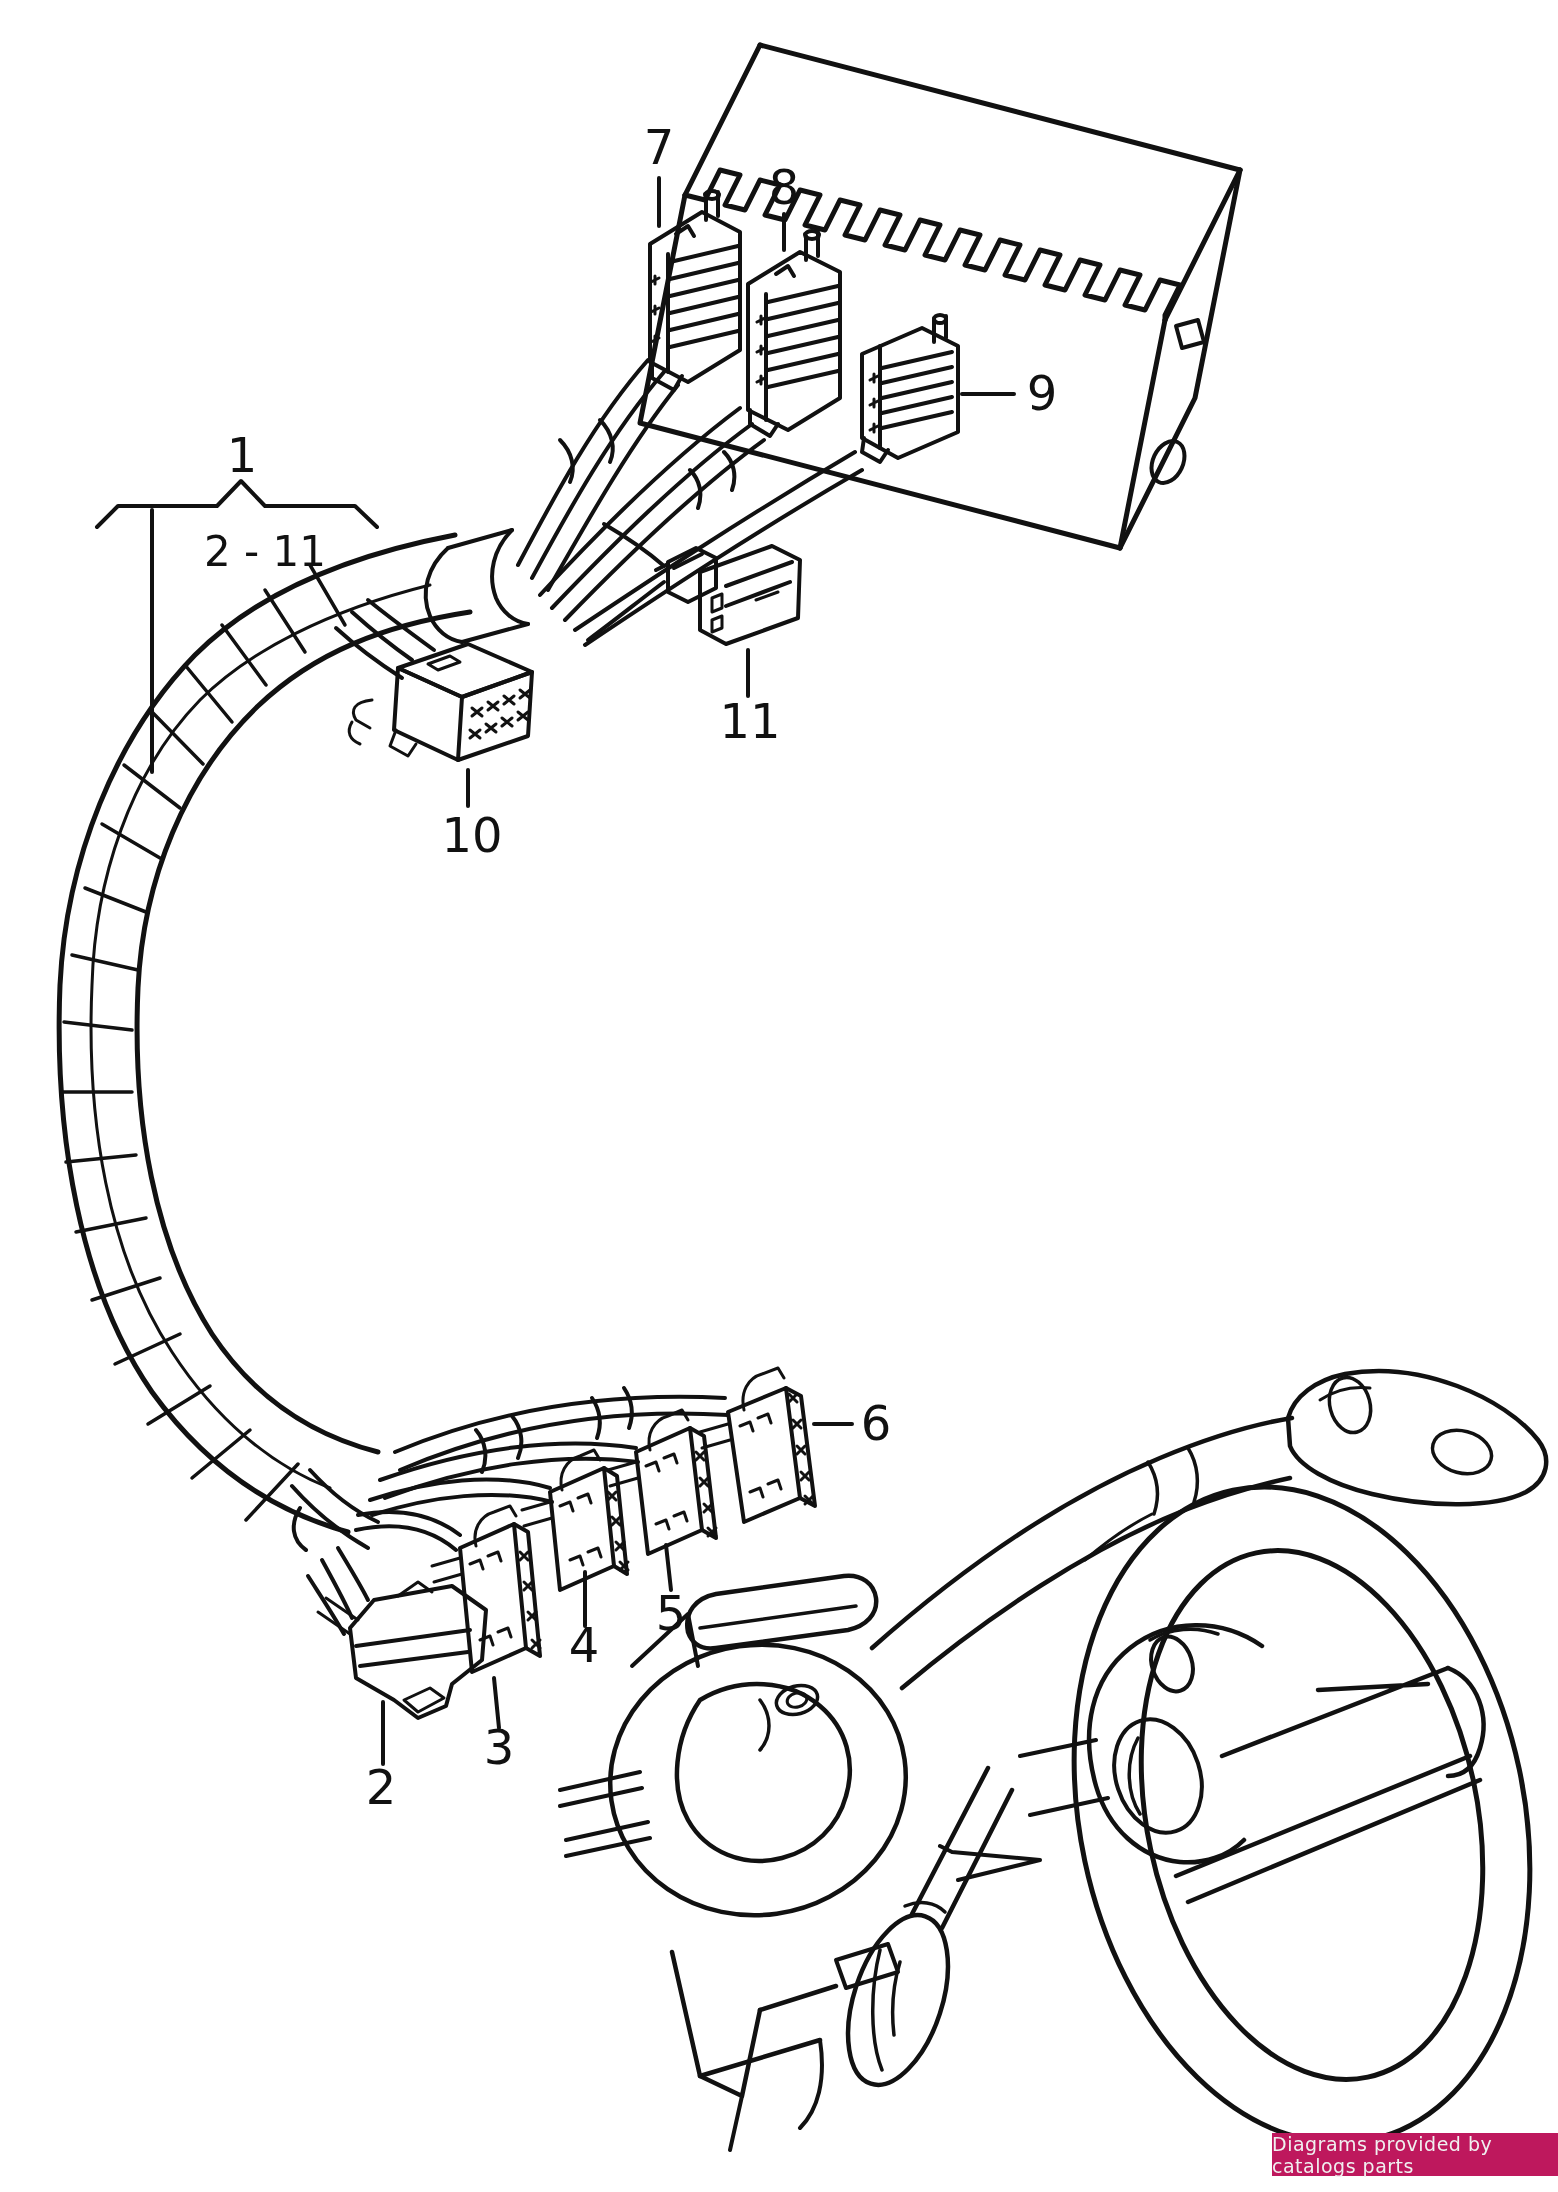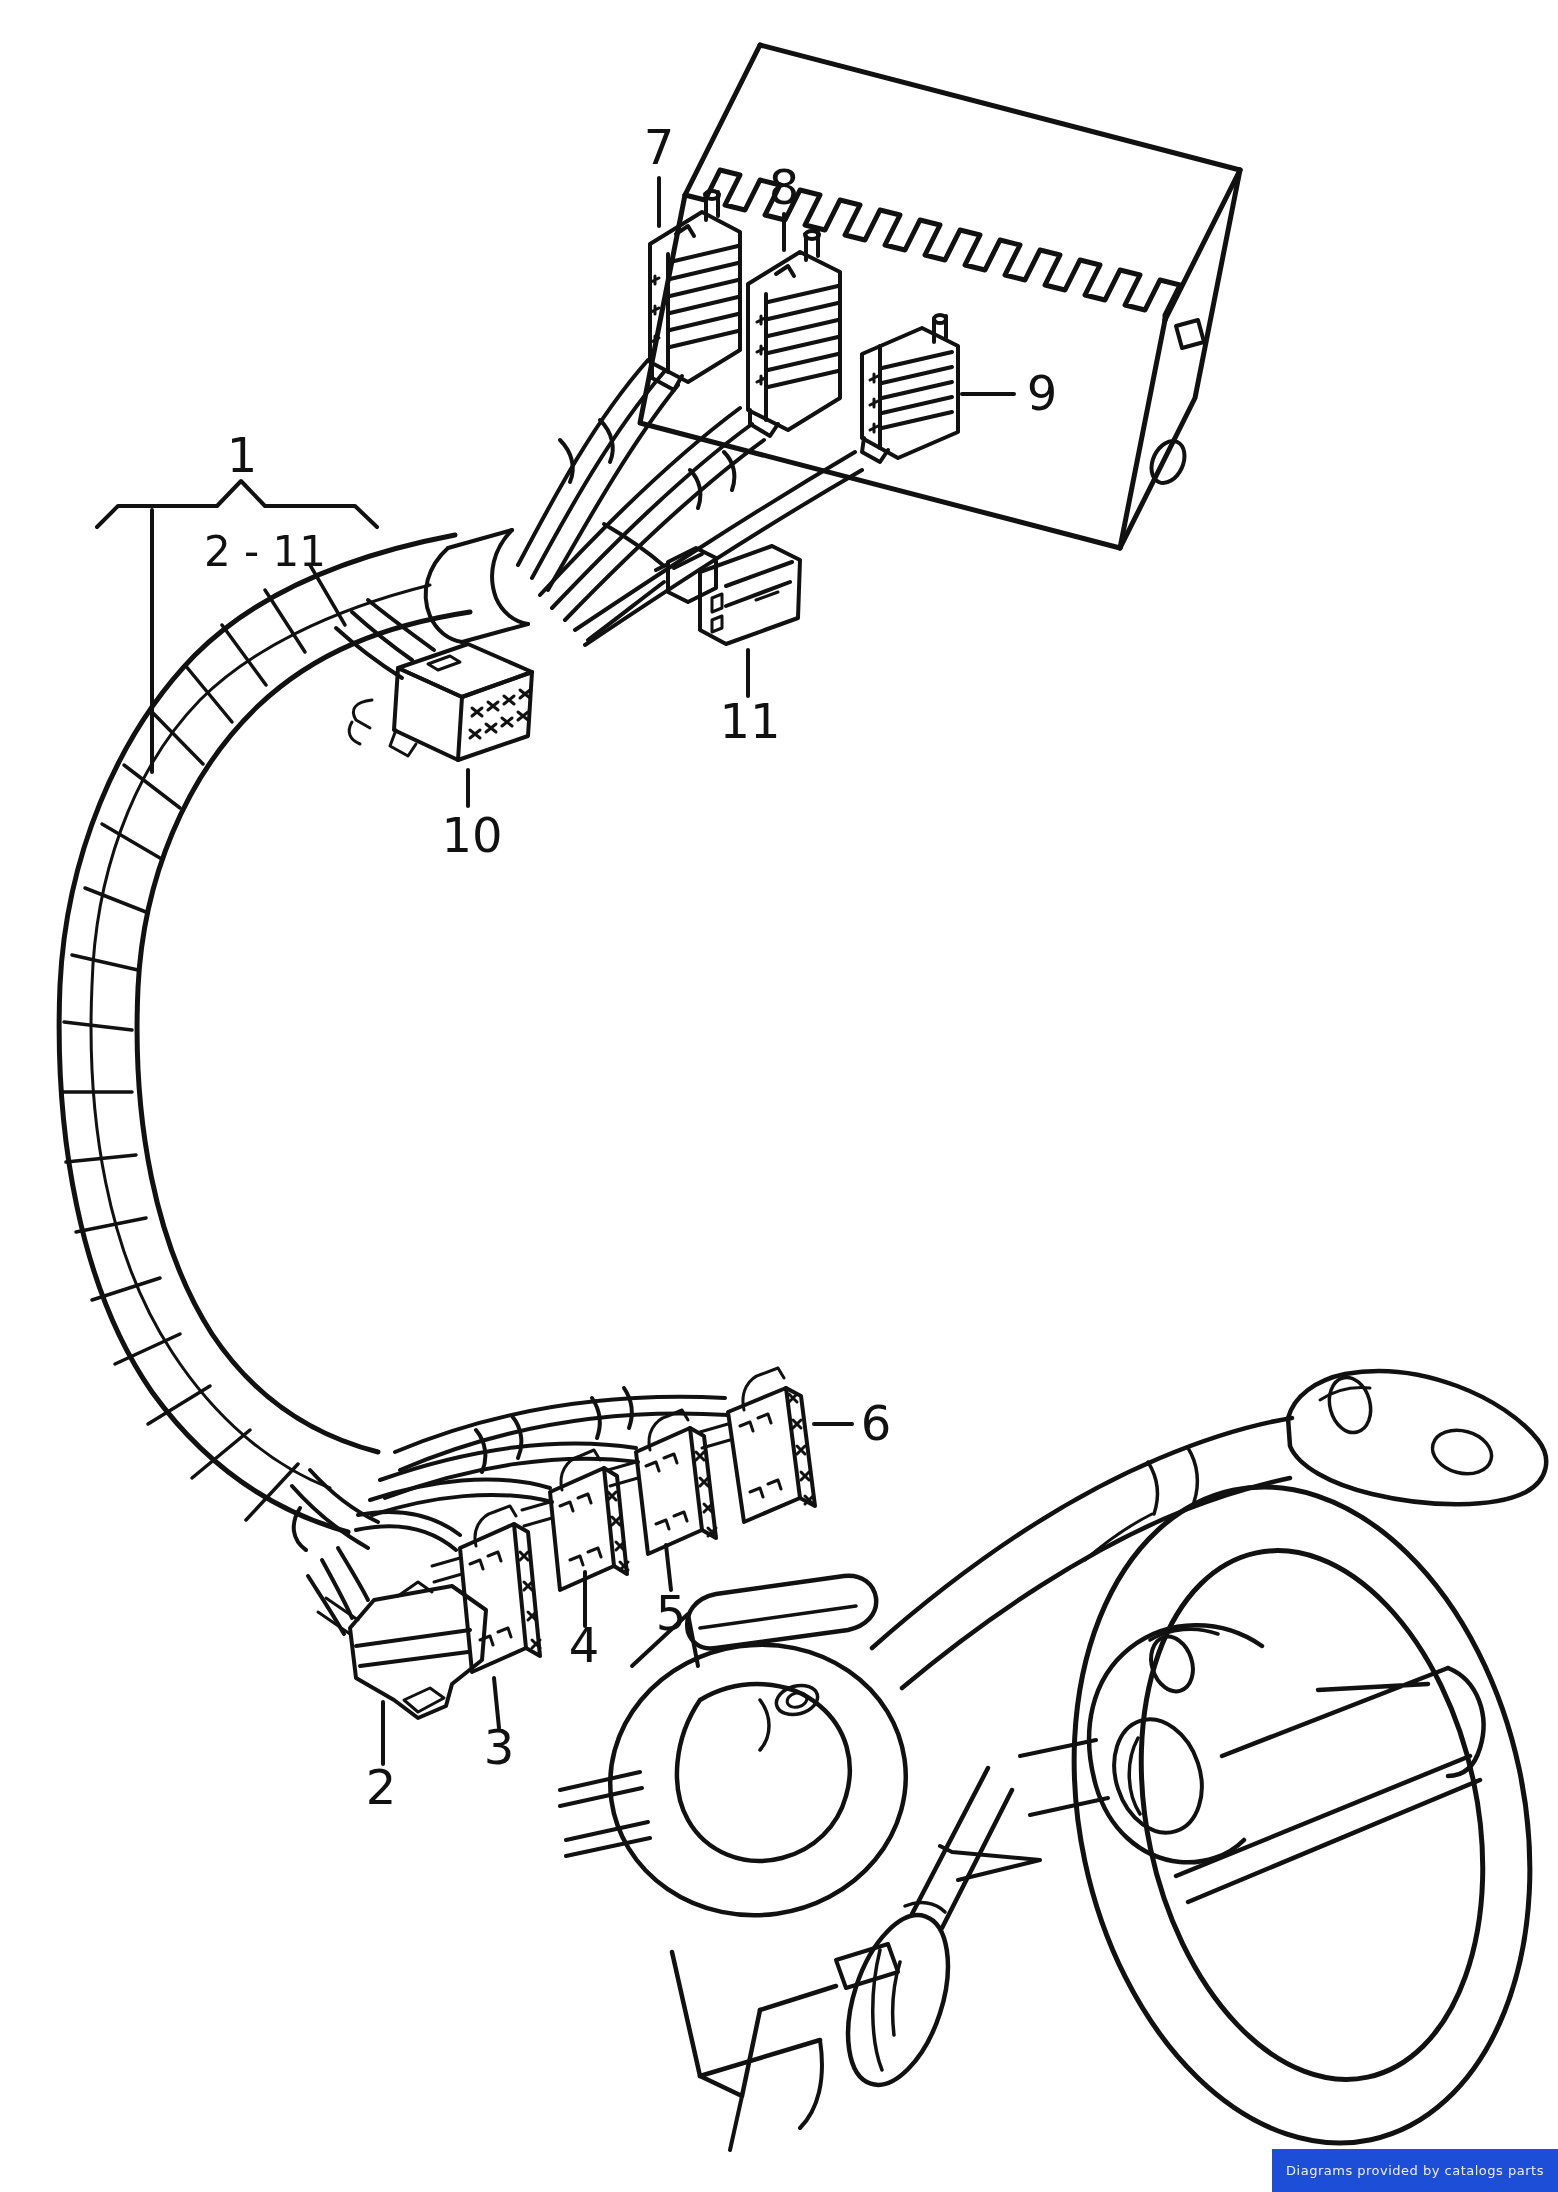--- a/index.html
+++ b/index.html
@@ -4,23 +4,23 @@
 <style>
   html,body{margin:0;padding:0;background:#ffffff;}
   body{width:1558px;height:2192px;position:relative;overflow:hidden;
        font-family:"DejaVu Sans",sans-serif;}
   .stage{position:absolute;inset:0;background:#ffffff;}
   svg{position:absolute;left:0;top:0;}
   svg *{stroke:#111111;fill:none;stroke-linecap:round;stroke-linejoin:round;}
   svg text{fill:#111111;stroke:none;font-family:"DejaVu Sans",sans-serif;}
   .callout{font-size:48px;}
   .callout-small{font-size:42px;}
-  .watermark{position:absolute;right:0;bottom:0;width:286px;height:43px;
-     background:#1d4ed8;color:#f0f0f0;display:flex;align-items:center;
-     justify-content:center;font-size:13px;letter-spacing:0.5px;}
+  .watermark{position:absolute;right:0;bottom:16px;width:286px;height:43px;
+     background:#be185d;color:#f0f0f0;display:flex;align-items:center;
+     justify-content:center;font-size:19px;letter-spacing:0.5px;}
 </style>
 </head>
 <body>
 
 <div class="stage">
 <svg width="1558" height="2192" viewBox="0 0 1558 2192">
 
   <g stroke-width="5">
     <path d="M 760,45 L 1240,170"></path>
     <path d="M 760,45 L 685,195"></path>

